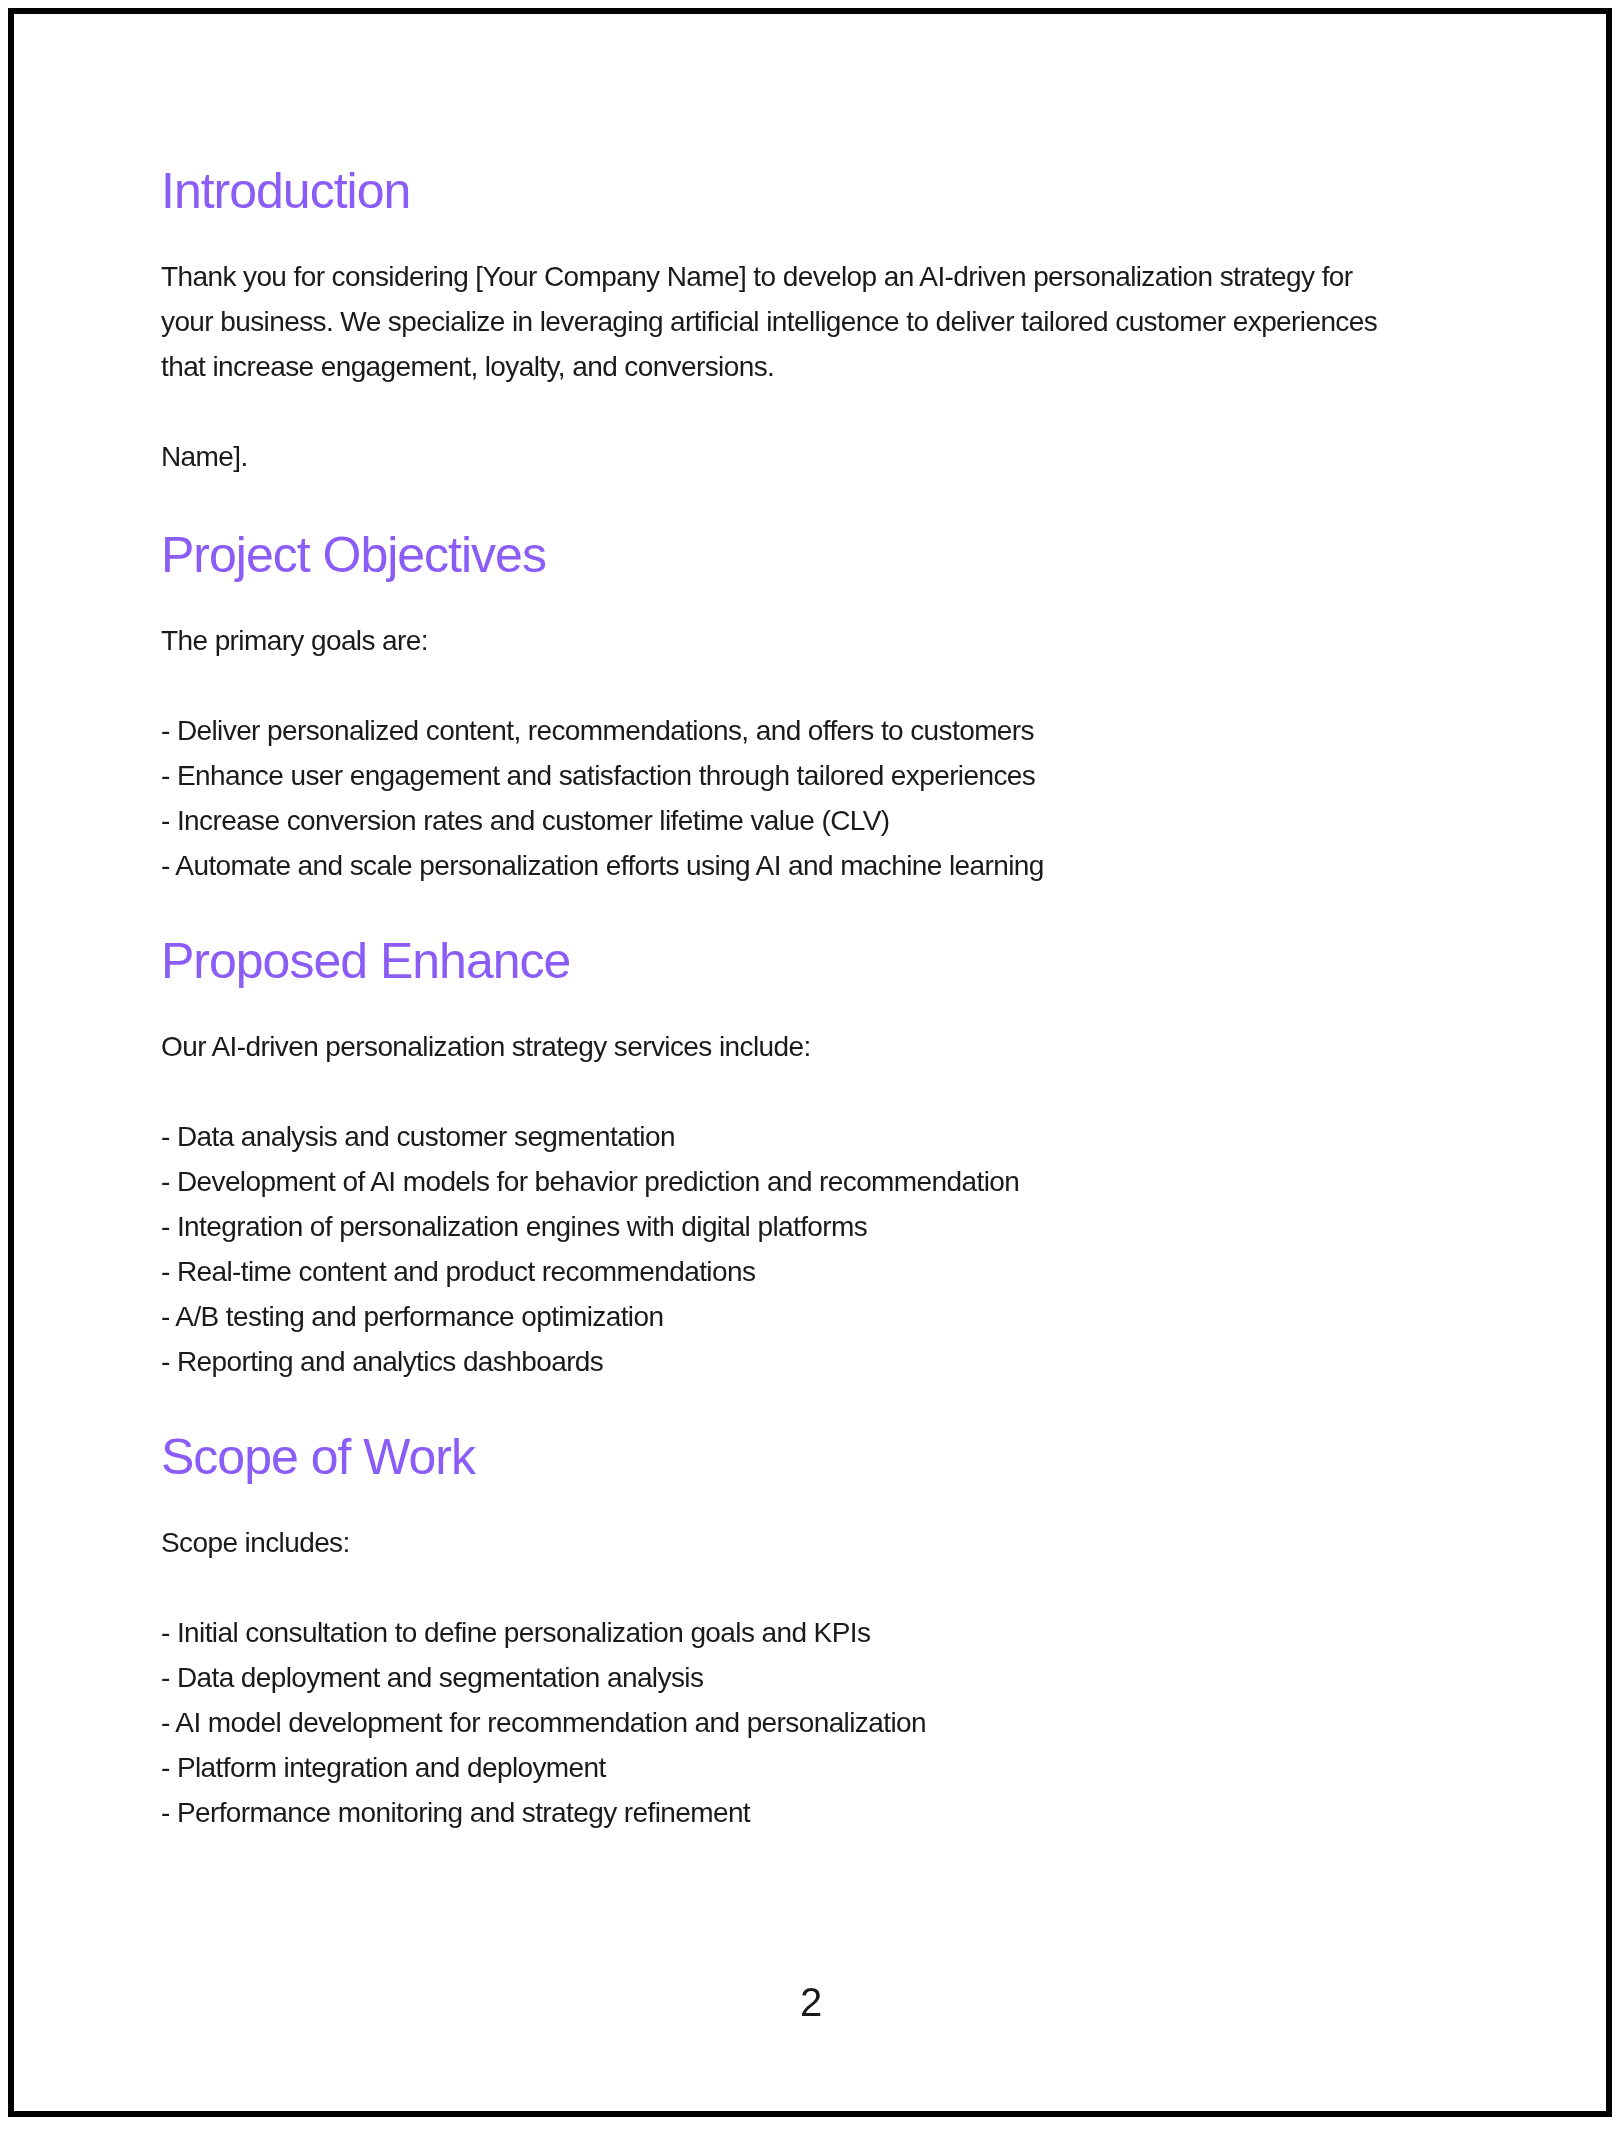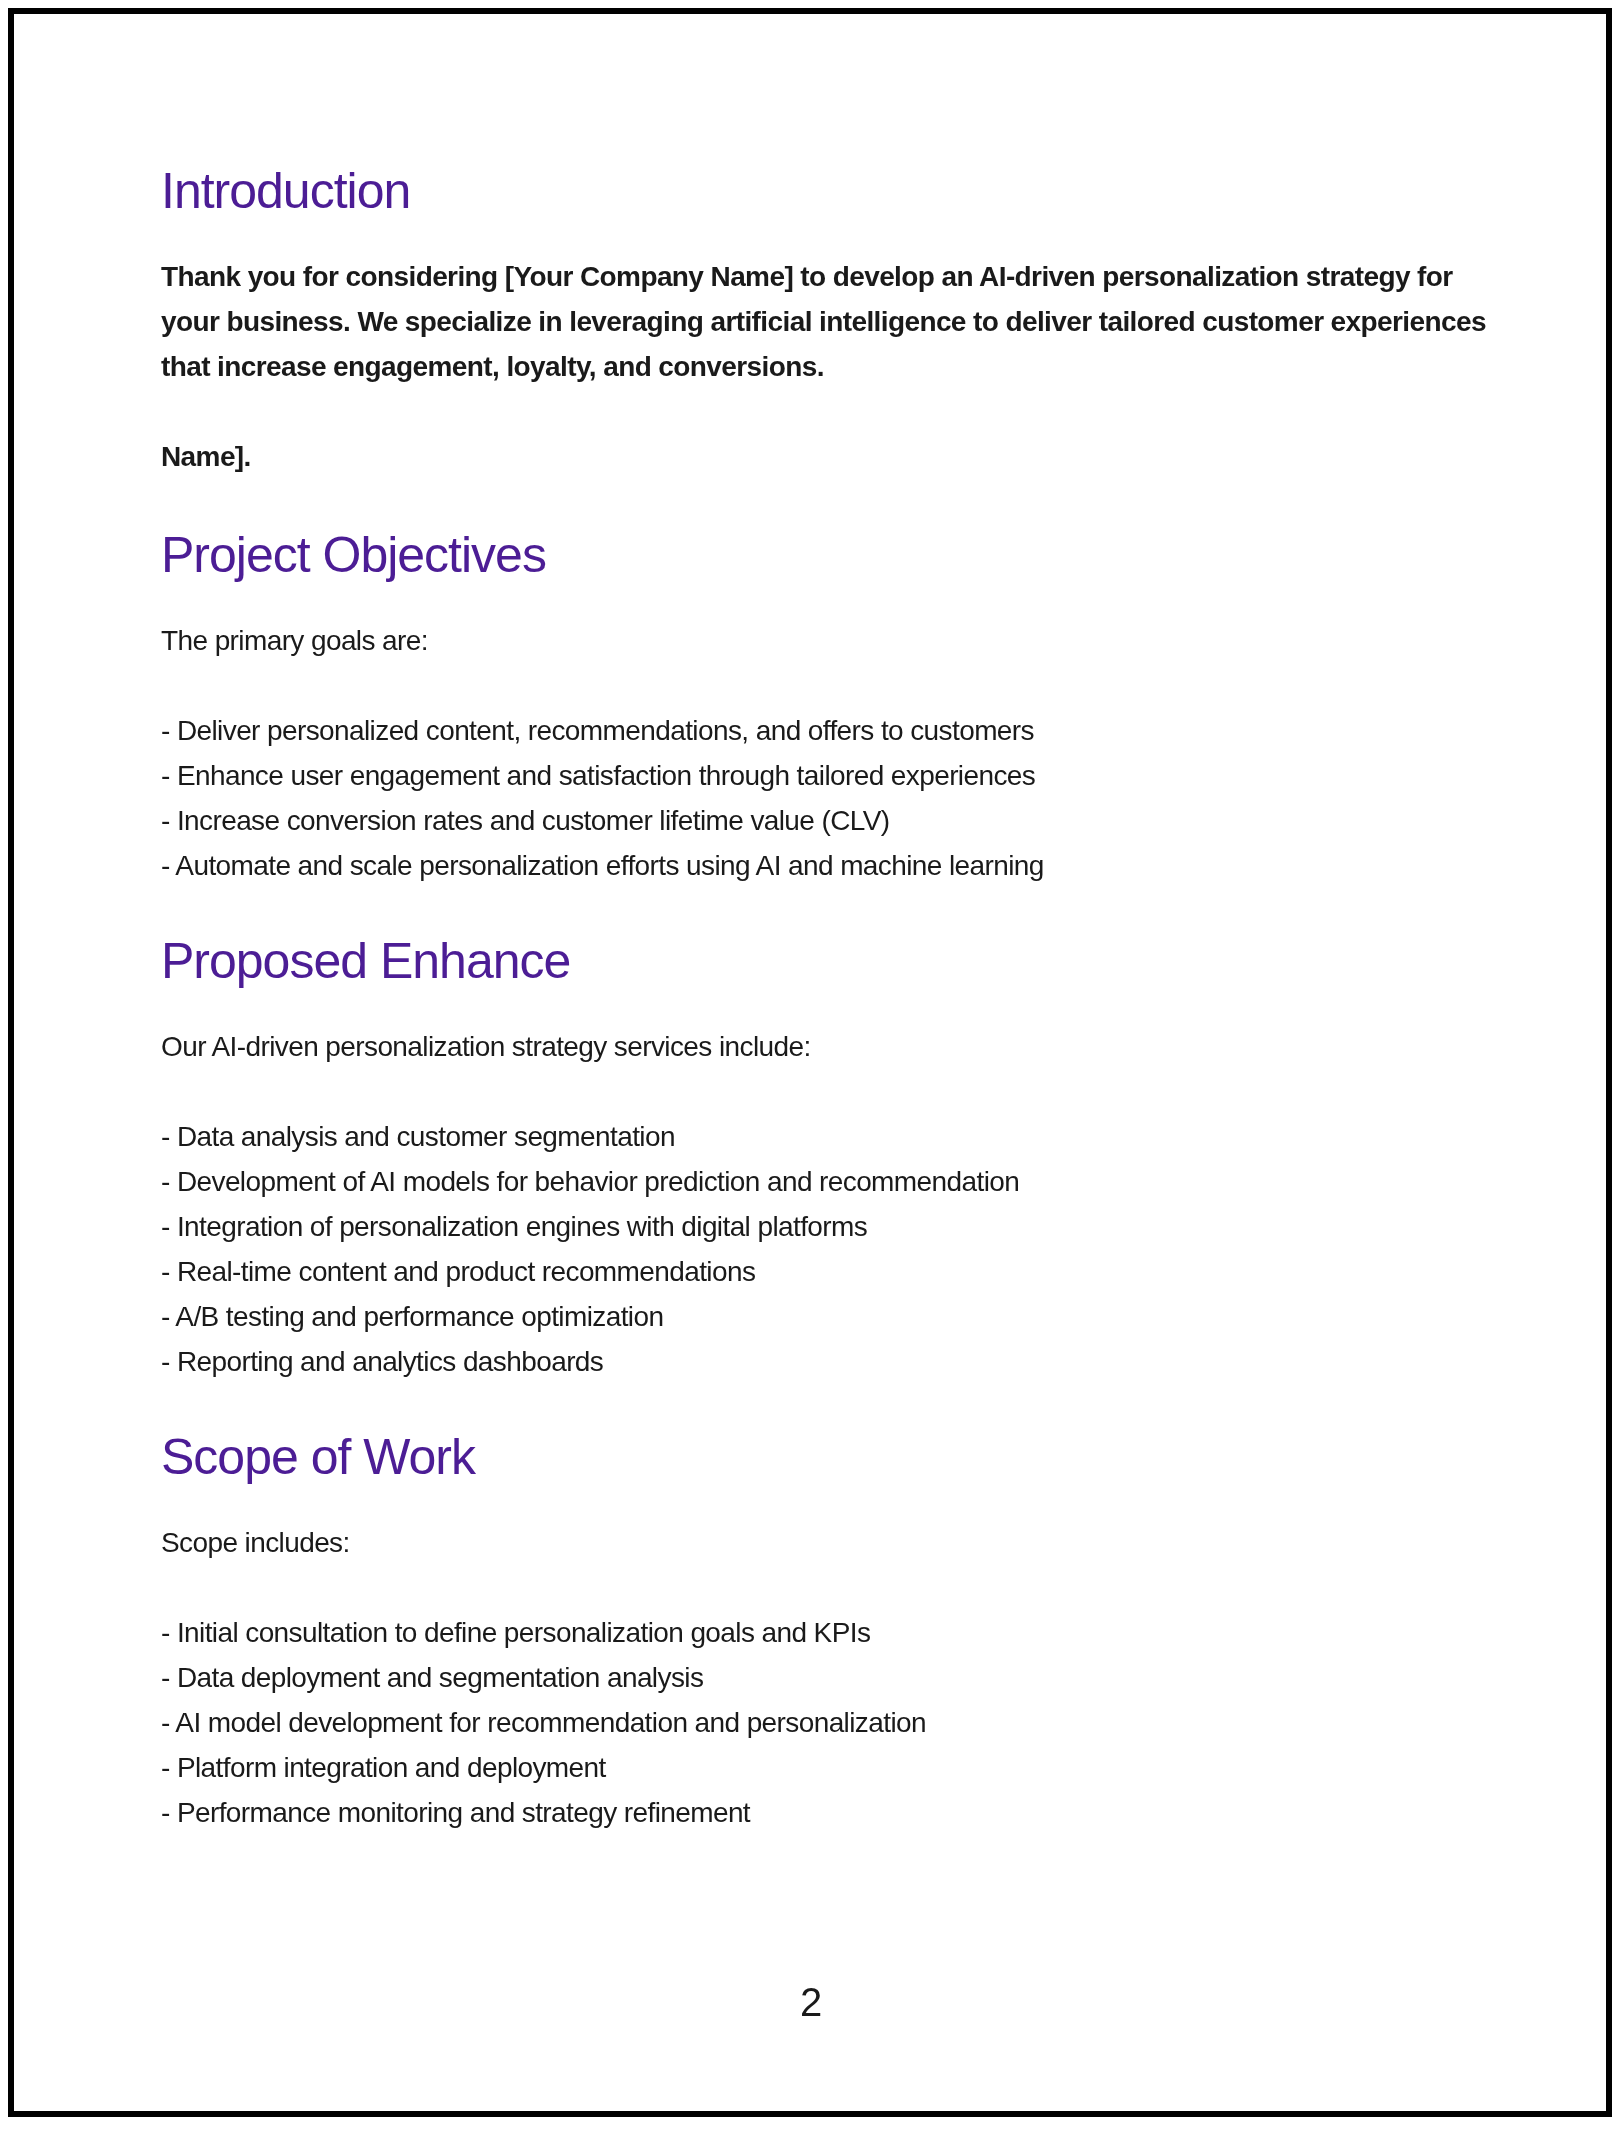--- a/index.html
+++ b/index.html
@@ -26,25 +26,25 @@
     padding-top: 160px;
     font-size: 28px;
     line-height: 45px;
     letter-spacing: -0.6px;
   }
   h1 {
     font-size: 50px;
     line-height: 62px;
     font-weight: 400;
     letter-spacing: -1px;
-    color: #4c1d95;
+    color: #8b5cf6;
     margin: 42px 0 32px 0;
   }
   section:first-of-type h1 { margin-top: 0; }
-  .para { margin: 0 0 45px 0; font-weight: bold; }
+  .para { margin: 0 0 45px 0; }
   .para .line { display: block; white-space: nowrap; }
   .lead { margin: 0 0 45px 0; white-space: nowrap; }
   .doc-list { margin: 0 0 0 0; }
   .doc-list .list-item { display: block; white-space: nowrap; line-height: 45px; }
   .page-num {
     position: absolute;
     top: 1978px;
     left: 0;
     width: 100%;
     text-align: center;

